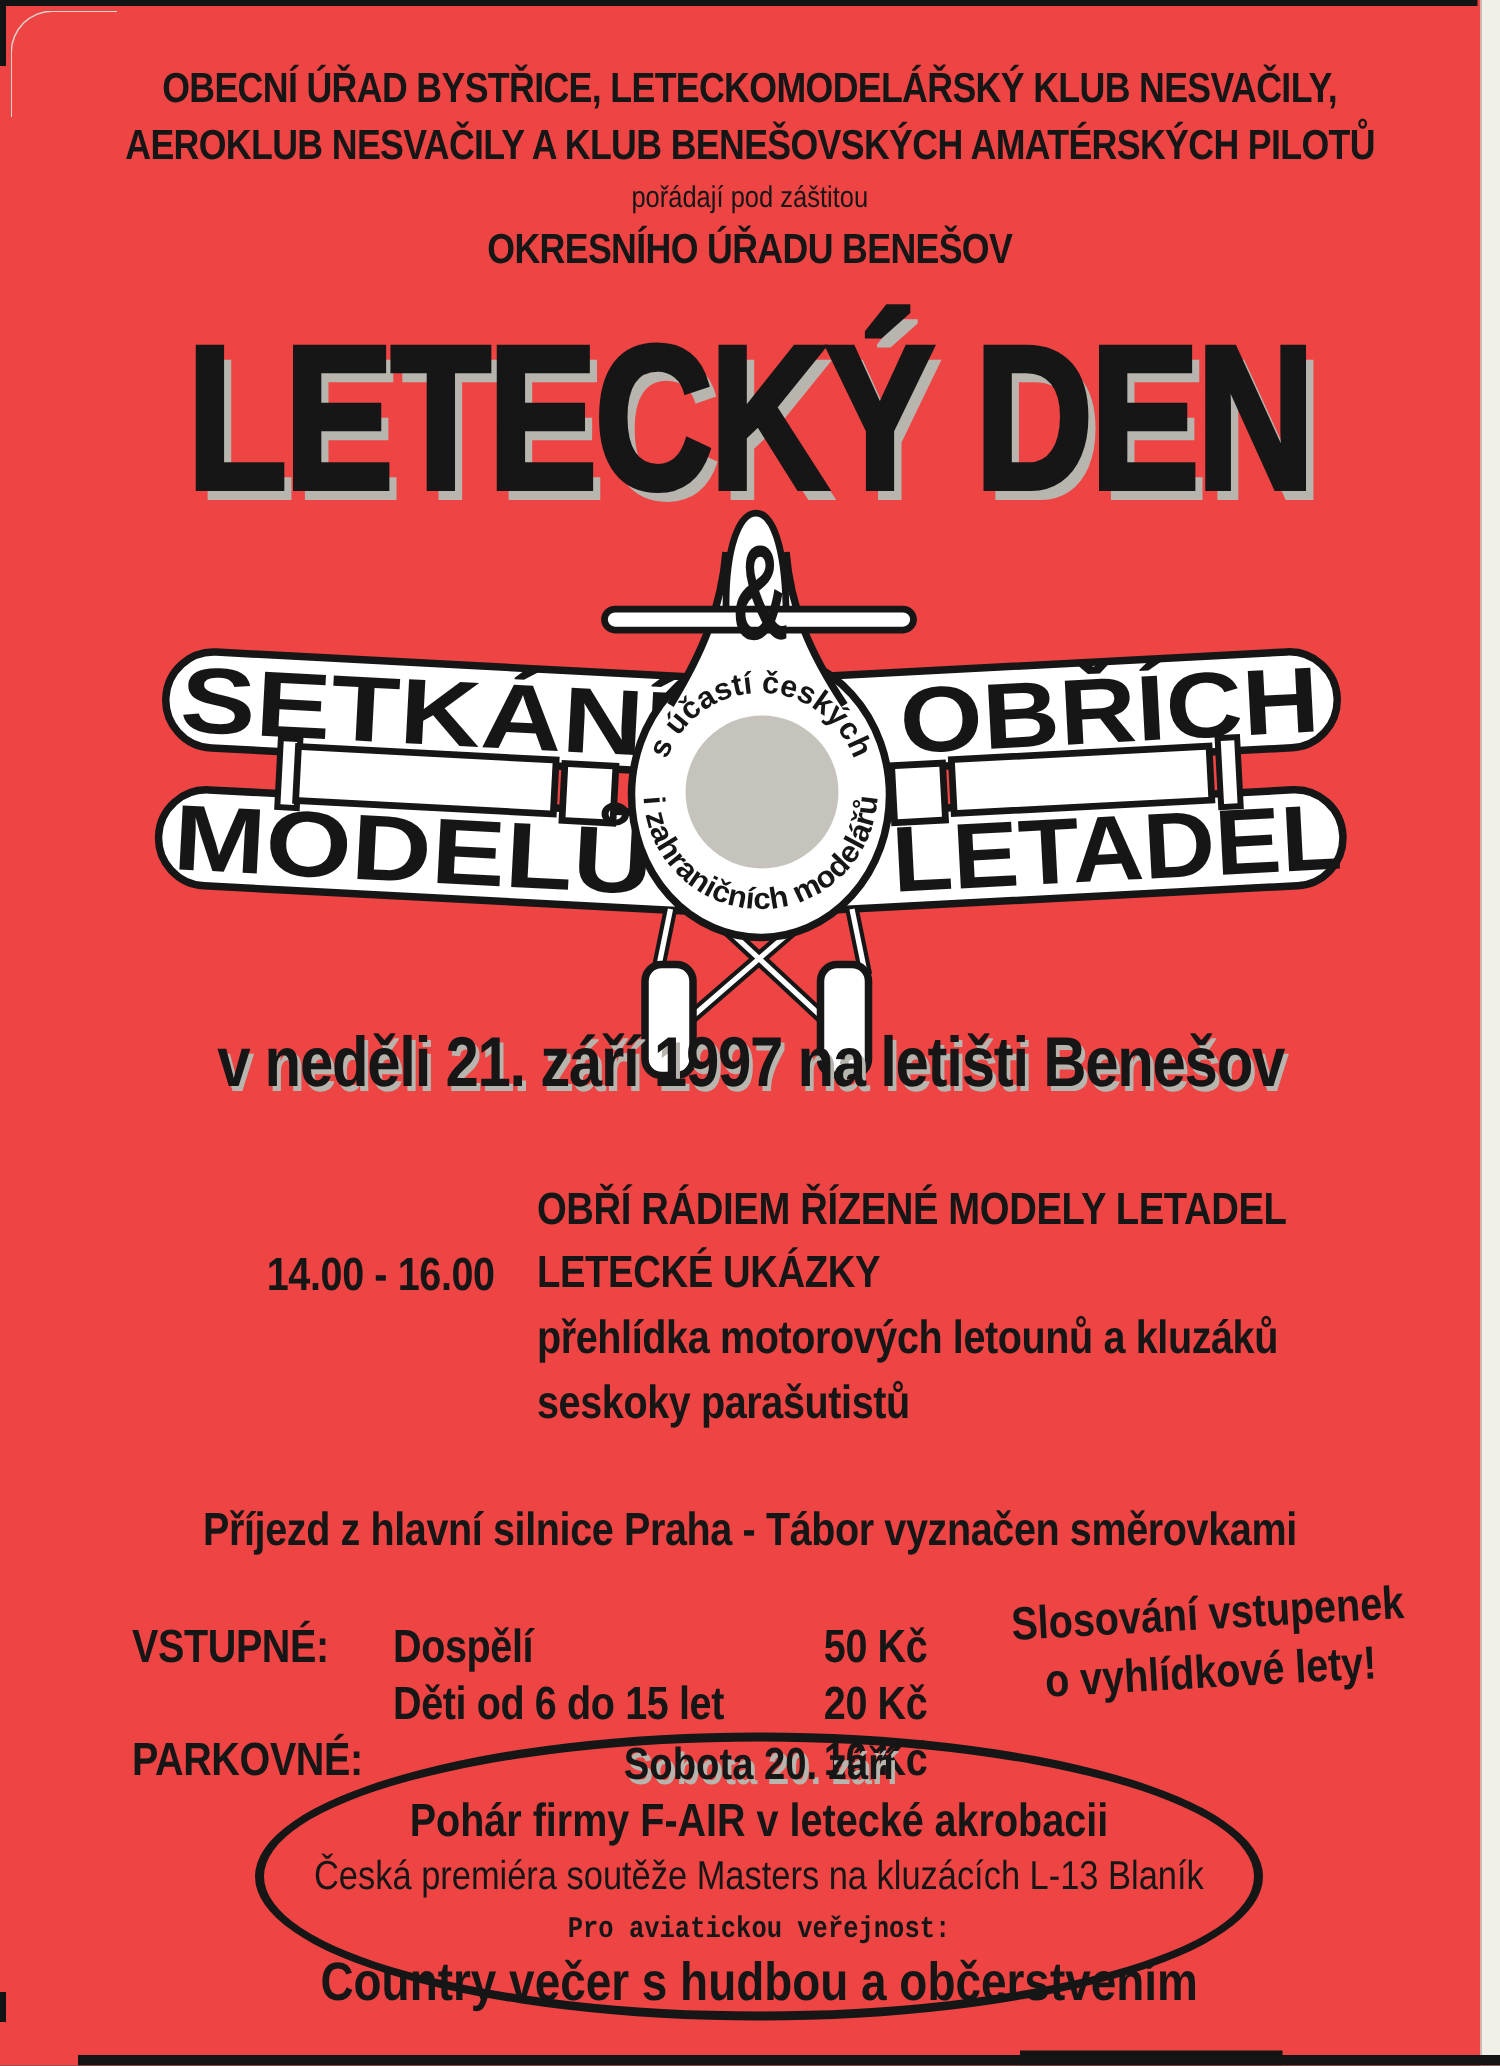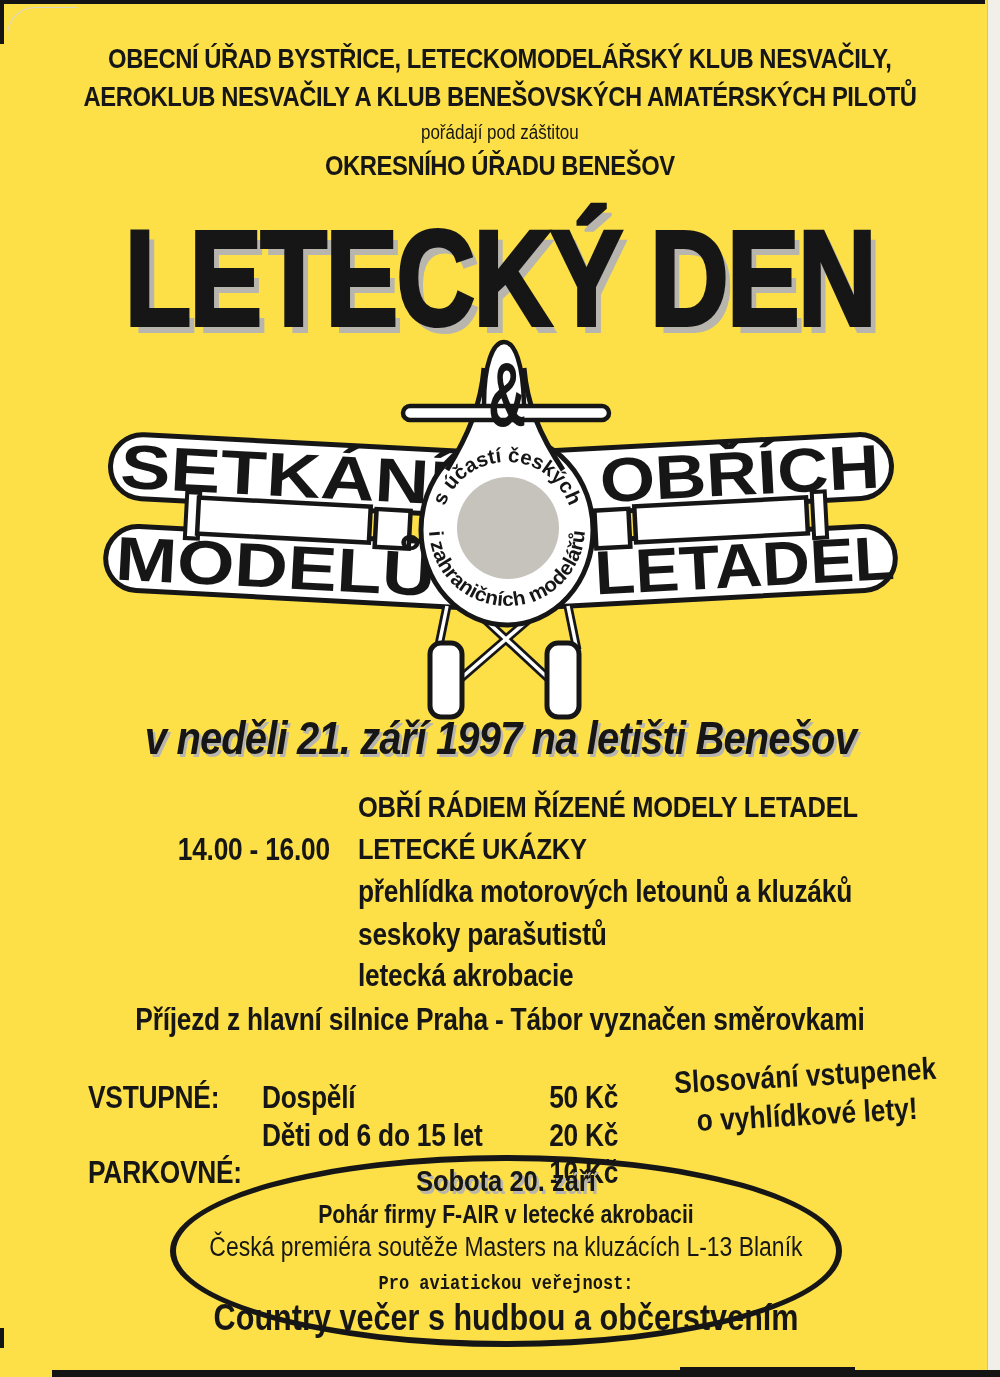--- a/index.html
+++ b/index.html
@@ -1,18 +1,18 @@
 <!DOCTYPE html>
 <html><head>
 <meta charset="utf-8">
 <style>
   html,body{margin:0;padding:0;background:#555;}
   .poster{
     position:relative;width:1000px;height:1377px;overflow:hidden;
-    background:#fde047;color:#161616;
+    background:#ef4444;color:#161616;
     font-family:"Liberation Sans", sans-serif;
   }
   .abs{position:absolute;}
   .ctr{left:0;width:1000px;text-align:center;}
   .cond{display:inline-block;transform:scaleX(0.85);transform-origin:50% 50%;white-space:nowrap;}
   .oL{transform-origin:0 50%;}
   .oR{transform-origin:100% 50%;}
   .h28{font-size:28px;line-height:38px;font-weight:bold;letter-spacing:-0.5px;}
   .h26{font-size:20px;line-height:33px;font-weight:normal;}
   .title{
@@ -26,21 +26,21 @@
   }
   .s31{font-size:31px;font-weight:bold;letter-spacing:-0.3px;}
   .s30{font-size:30px;font-weight:bold;letter-spacing:-0.3px;}
   .ellipse{
     left:170px;top:1155px;width:672px;height:192px;box-sizing:border-box;
     border:6px solid #161616;border-radius:50%;
     display:flex;flex-direction:column;align-items:center;justify-content:center;
     text-align:left;
   }
   .el1{font-size:30px;font-weight:bold;text-shadow:3px 3px 0 #b7b5ae;}
-  .el2{font-size:25px;font-weight:bold;margin-top:2px;}
+  .el2{font-size:31px;font-weight:bold;margin-top:2px;}
   .el3{font-size:27px;font-weight:normal;margin-top:3px;}
   .el4{font-size:20px;font-weight:bold;margin-top:9px;font-family:Liberation Mono, monospace;}
   .el5{font-size:36px;font-weight:bold;margin-top:2px;}
   .raffle{
     left:638px;top:1056px;width:336px;text-align:center;
     transform:rotate(-3.2deg);
     font-size:31px;line-height:39px;font-weight:bold;
   }
   
   .edge-top{left:0;top:0;width:985px;height:4px;background:#141414;}
@@ -134,41 +134,38 @@
     <text font-size="20.5" font-weight="bold">
       <textPath href="#arcTop" startOffset="50%" text-anchor="middle">s účastí českých</textPath>
     </text>
     <text font-size="20" font-weight="bold" textLength="238" lengthAdjust="spacingAndGlyphs">
       <textPath href="#arcBottom" startOffset="50%" text-anchor="middle">i zahraničních modelářů</textPath>
     </text>
 
     <text transform="translate(412 88) scale(0.58 1)" font-size="90" font-weight="bold" text-anchor="middle">&amp;</text>
   </svg>
 
-  <div class="abs ctr" style="top:710px;font-style:italic;">
+  <div class="abs ctr" style="top:680px;">
     <span class="cond dateline">v neděli 21. září 1997 na letišti Benešov</span>
   </div>
 
   <div class="abs" style="left:358px;top:790px;">
     <span class="cond oL s30">OBŘÍ RÁDIEM ŘÍZENÉ MODELY LETADEL</span>
   </div>
   <div class="abs" style="left:95px;top:832px;width:235px;text-align:right;">
     <span class="cond oR s31">14.00 - 16.00</span>
   </div>
   <div class="abs" style="left:358px;top:832px;">
     <span class="cond oL s30">LETECKÉ UKÁZKY</span>
   </div>
   <div class="abs" style="left:358px;top:874px;">
     <span class="cond oL s31">přehlídka motorových letounů a kluzáků</span>
   </div>
   <div class="abs" style="left:358px;top:917px;">
     <span class="cond oL s31">seskoky parašutistů</span>
-  </div>
-  <div class="abs" style="left:358px;top:958px;">
-    <span class="cond oL s31">letecká akrobacie</span>
   </div>
 
   <div class="abs ctr" style="top:1002px;">
     <span class="cond s31">Příjezd z hlavní silnice Praha - Tábor vyznačen směrovkami</span>
   </div>
 
   <div class="abs" style="left:88px;top:1080px;">
     <span class="cond oL s31">VSTUPNÉ:</span>
   </div>
   <div class="abs" style="left:262px;top:1080px;">

